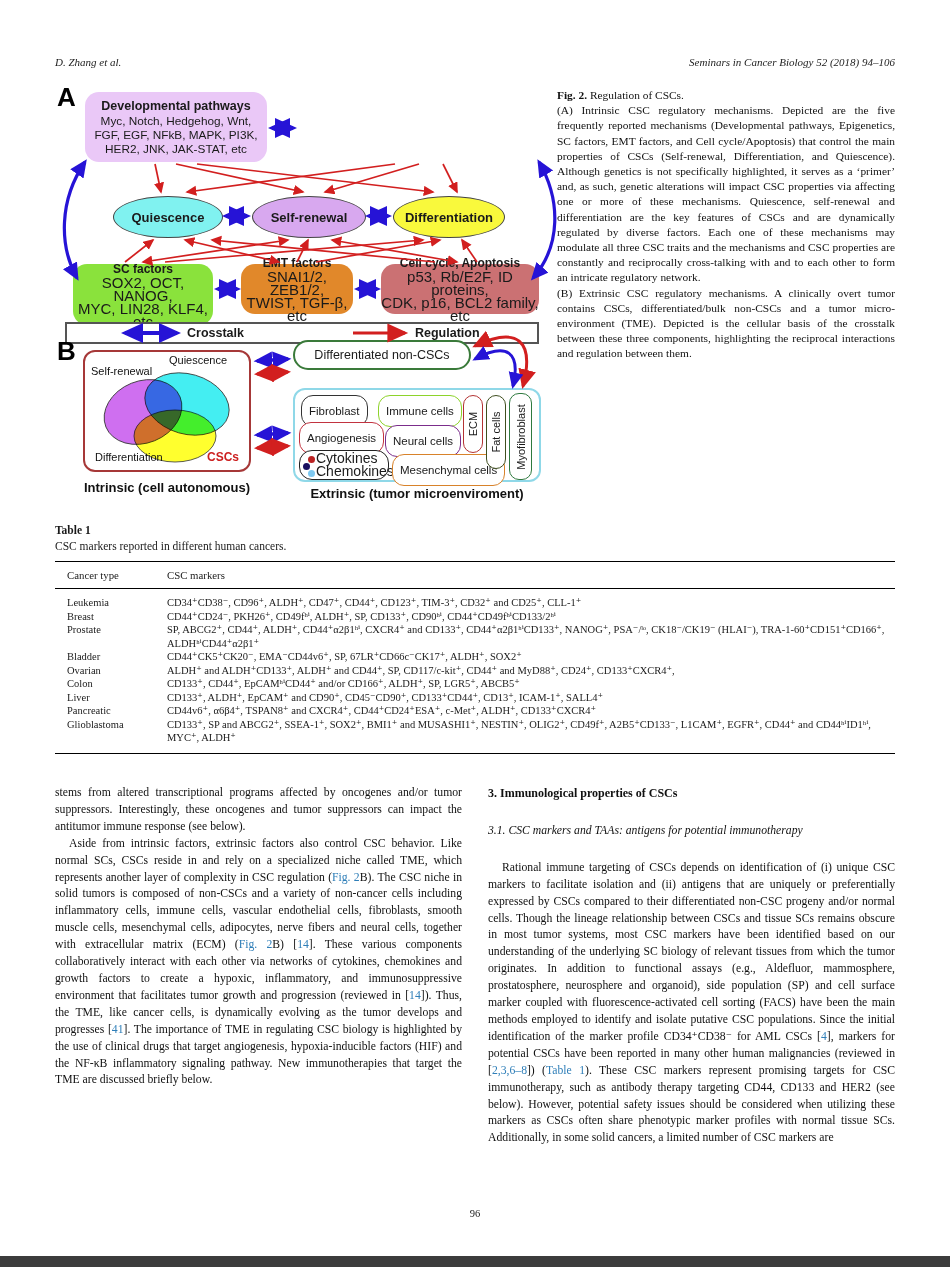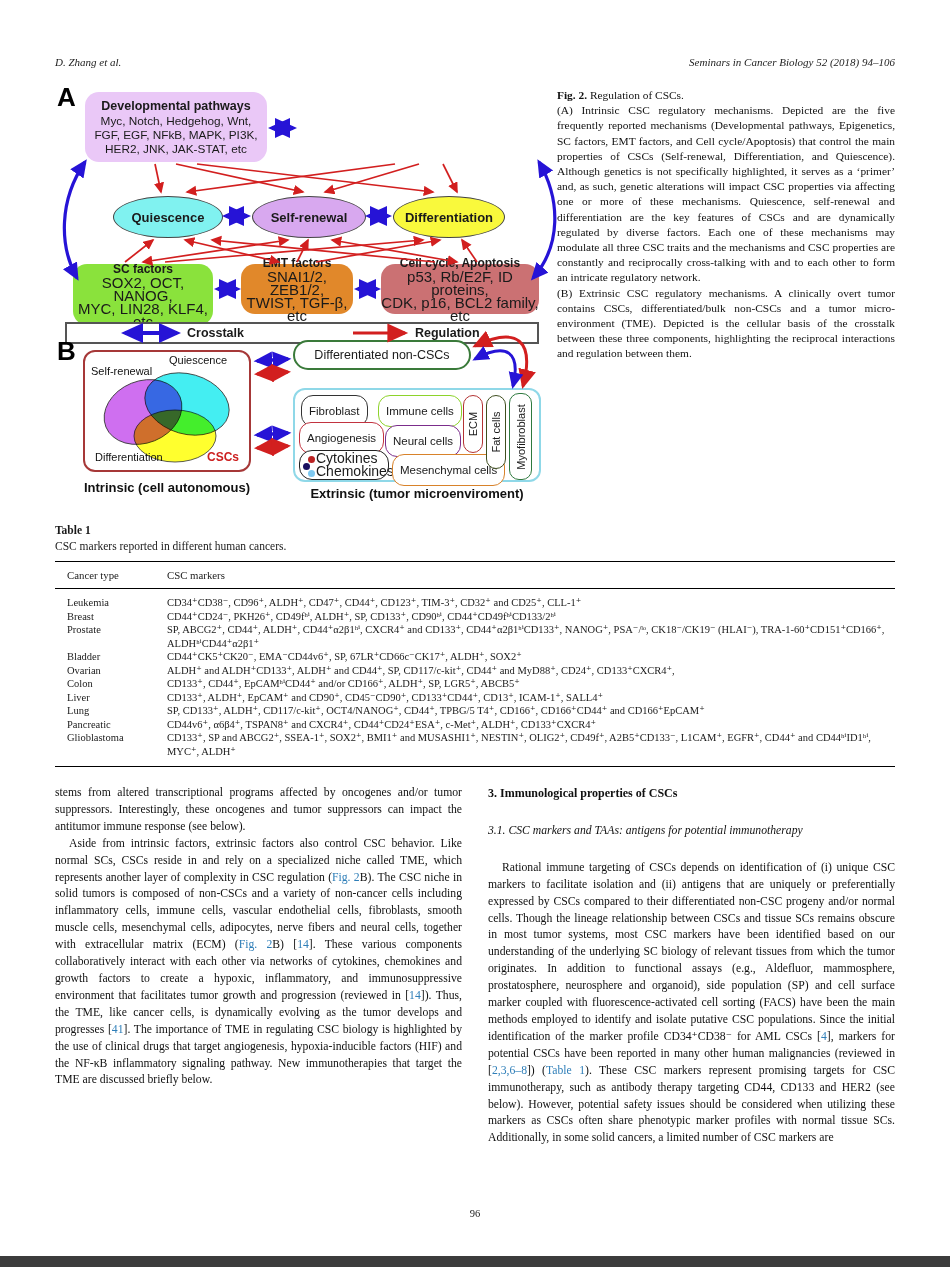--- a/index.html
+++ b/index.html
@@ -252,24 +252,20 @@
           </tr>
         <tr>
             <td class="ct">Colon</td>
             <td>CD133⁺, CD44⁺, EpCAMʰⁱCD44⁺ and/or CD166⁺, ALDH⁺, SP, LGR5⁺, ABCB5⁺</td>
           </tr>
         <tr>
             <td class="ct">Liver</td>
             <td>CD133⁺, ALDH⁺, EpCAM⁺ and CD90⁺, CD45⁻CD90⁺, CD133⁺CD44⁺, CD13⁺, ICAM-1⁺, SALL4⁺</td>
           </tr>
         <tr>
-            <td class="ct">Lung</td>
-            <td>SP, CD133⁺, ALDH⁺, CD117/c-kit⁺, OCT4/NANOG⁺, CD44⁺, TPBG/5 T4⁺, CD166⁺, CD166⁺CD44⁺ and CD166⁺EpCAM⁺</td>
-          </tr>
-        <tr>
             <td class="ct">Pancreatic</td>
             <td>CD44v6⁺, α6β4⁺, TSPAN8⁺ and CXCR4⁺, CD44⁺CD24⁺ESA⁺, c-Met⁺, ALDH⁺, CD133⁺CXCR4⁺</td>
           </tr>
         <tr class="last">
             <td class="ct">Glioblastoma</td>
             <td>CD133⁺, SP and ABCG2⁺, SSEA-1⁺, SOX2⁺, BMI1⁺ and MUSASHI1⁺, NESTIN⁺, OLIG2⁺, CD49f⁺, A2B5⁺CD133⁻, L1CAM⁺, EGFR⁺, CD44⁺ and CD44ʰⁱID1ʰⁱ, MYC⁺, ALDH⁺</td>
           </tr>
       </tbody>
     </table>
   </div>

